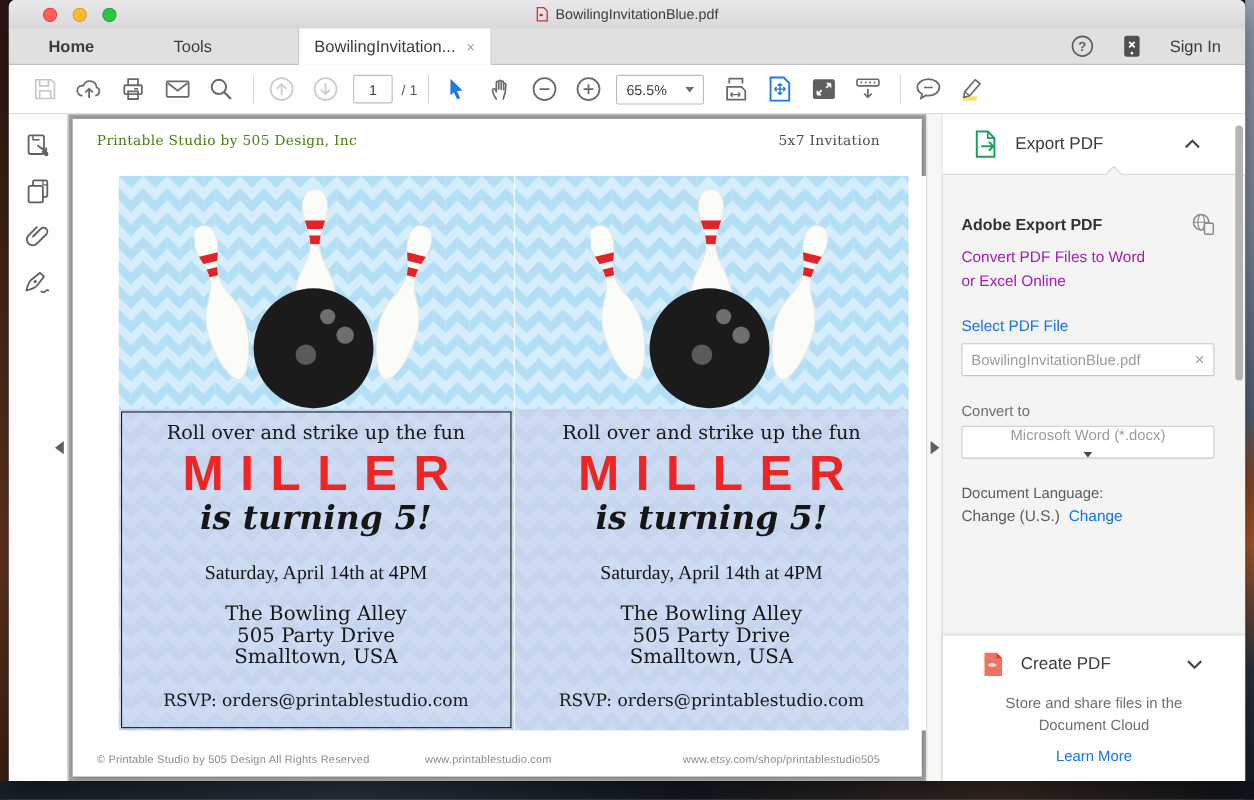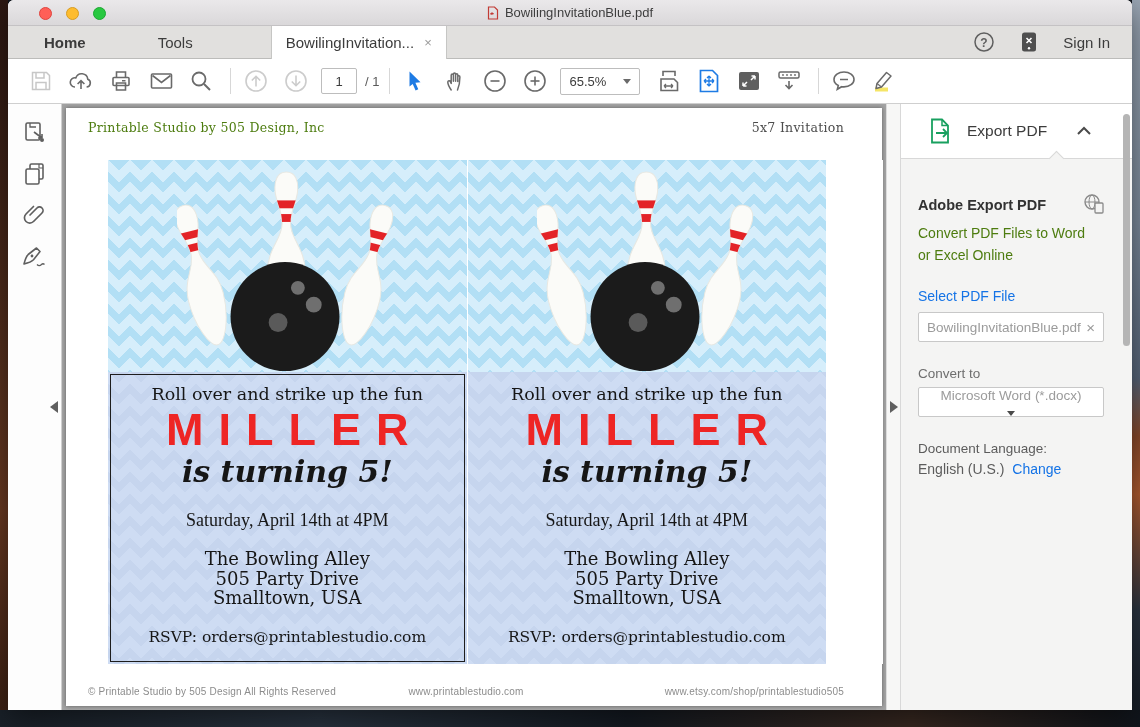--- a/index.html
+++ b/index.html
@@ -92,30 +92,30 @@
            background-position:11px 0,11px 0,0 0,0 0; background-size:22px 22px; }
   .itext.bordered::after { content:""; position:absolute; inset:2px; border:1.5px solid #1d1d1d; pointer-events:none; }
   .tagline { font-family:"DejaVu Serif", serif; font-size:17.5px; margin-top:12px; }
   .bigname { font-size:45px; font-weight:bold; color:#ee2524; letter-spacing:15px; padding-left:15px; line-height:1.05; margin-top:2px; }
   .subtitle { font-family:"DejaVu Serif", serif; font-style:italic; font-weight:bold; font-size:30px; margin-top:1px; }
   .datetime { font-family:Liberation Serif, serif; font-size:18px; margin-top:21px; }
   .venue { font-family:"DejaVu Serif", serif; font-size:18px; line-height:19.5px; margin-top:18px; }
   .rsvp { font-family:"DejaVu Serif", serif; font-size:15.5px; margin-top:20px; }
 
   
-  .panel { width:232px; background:#f4f4f3; border-left:1px solid #d8d8d8; position:relative; flex:0 0 auto; font-size:14px; }
+  .panel { width:276px; background:#f4f4f3; border-left:1px solid #d8d8d8; position:relative; flex:0 0 auto; font-size:14px; }
   .panel-head { height:55px; background:#fff; border-bottom:1px solid #d8d8d8; display:flex; align-items:center; padding-left:26px; position:relative; }
   .panel-head .ptitle { font-size:15.5px; color:#3c3c3c; margin-left:14px; }
   .panel-head .chev-up { position:absolute; right:40px; }
   .notch { position:absolute; top:49px; left:150px; width:11px; height:11px; background:#f4f4f3;
            border-left:1px solid #d8d8d8; border-top:1px solid #d8d8d8; transform:rotate(45deg); }
   .pbody { padding:38px 28px 0 17px; position:relative; }
   .sect-title { font-size:14.5px; font-weight:bold; color:#323232; }
   .globe-ic { position:absolute; right:26px; top:34px; }
-  .pdesc { color:#4d7c0f; margin-top:10px; line-height:1.55; width:176px; }
+  .pdesc { color:#a21caf; margin-top:10px; line-height:1.55; width:176px; }
   .plink { color:#1473e6; margin-top:22px; cursor:pointer; }
   .filebox { margin-top:8px; height:30px; background:#fff; border:1px solid #c8c8c8; border-radius:2px;
              display:flex; align-items:center; padding:0 8px; color:#9b9b9b; font-size:13.5px; }
   .filebox .fx { margin-left:auto; color:#9b9b9b; font-size:15px; }
   .plabel { color:#6e6e6e; margin-top:24px; font-size:13.5px; }
   .dropbox { margin-top:6px; height:30px; background:#fff; border:1px solid #c8c8c8; border-radius:2px;
              display:flex; align-items:center; padding:0 10px; color:#9b9b9b; font-size:13.5px; justify-content:space-between;flex-direction:column; }
   .dropbox .caret-dn { border-top-color:#4a4a4a; }
   .langrow { margin-top:5px; color:#5c5c5c; }
   .langrow .chg { color:#1473e6; margin-left:8px; cursor:pointer; }
@@ -439,23 +439,41 @@
           <span>BowilingInvitationBlue.pdf</span>
           <span class="fx">×</span>
         </div>
         <div class="plabel">Convert to</div>
         <div class="dropbox">
           <span>Microsoft Word (*.docx)</span>
           <span class="caret-dn"></span>
         </div>
         <div class="plabel langrow" style="margin-top:24px;">Document Language:</div>
         <div class="langrow">
-          <span>English (U.S.)</span><span class="chg">Change</span>
-        </div>
-      </div>
-
-
+          <span>Change (U.S.)</span><span class="chg">Change</span>
+        </div>
+      </div>
+
+
+      <div class="create-card">
+        <div class="create-row">
+          <svg class="ic" width="24" height="26" viewBox="0 0 24 26">
+              <path d="M4,2.5 h11 l5,5 v16 h-16 z" fill="#f07263"></path>
+              <path d="M15,2.5 v5 h5 z" fill="#c94432"></path>
+              <path d="M7,14 c2,-3 6,-3 8,0 c-3,1.6 -5,1.6 -8,0 z" fill="#fff" opacity="0.85"></path>
+            </svg>
+          <span class="ptitle">Create PDF</span>
+          <svg class="ic chev-dn" width="16" height="10" viewBox="0 0 16 10">
+              <path d="M2,2 l6,6 l6,-6" fill="none" stroke="#4a4a4a" stroke-width="2"></path>
+            </svg>
+        </div>
+        <div class="cloud-txt">
+          <div>Store and share files in the</div>
+          <div>Document Cloud</div>
+        </div>
+        <div class="learn">Learn More</div>
+      </div>
 
       <div class="pscroll"></div>
     </div>
 
   </div>
 </div>
 
 </body></html>

